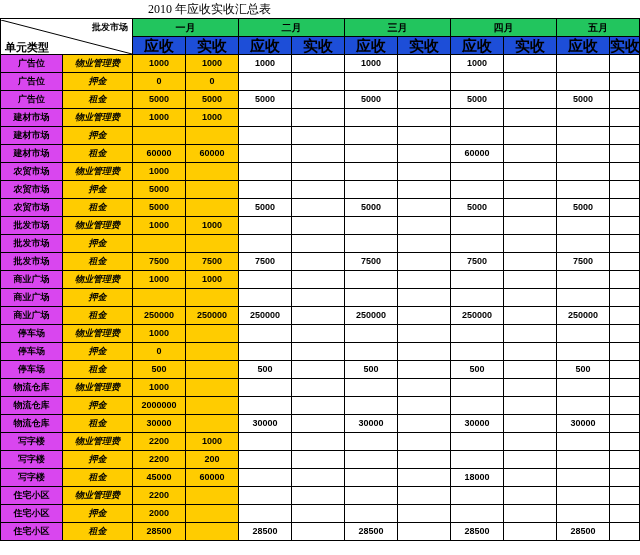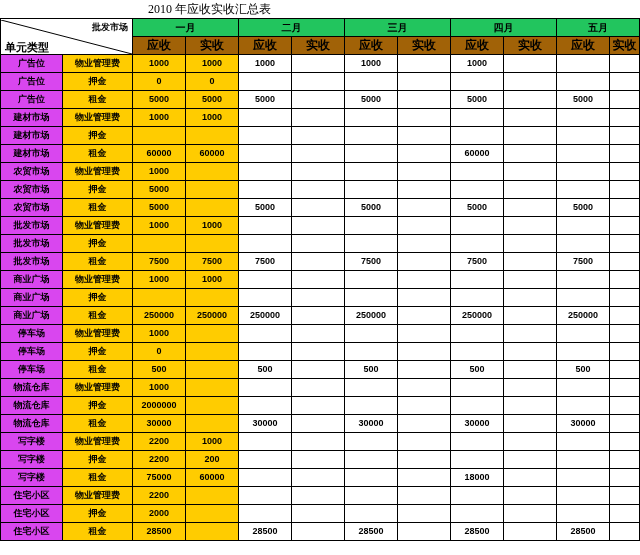--- a/index.html
+++ b/index.html
@@ -50,23 +50,23 @@
     overflow: hidden;
     white-space: nowrap;
   }
   
   .hdr-month {
     background: #22c55e;
     font-weight: bold;
     font-size: 10px;
   }
   .hdr-sub {
-    background: #a16207;
+    background: #1d4ed8;
     font-weight: bold;
-    font-size: 12px;
+    font-size: 15px;
   }
   .hdr-corner {
     background: #ffffff;
     position: relative;
     font-weight: bold;
   }
   .corner-inner {
     position: relative;
     height: 34px;
   }
@@ -92,20 +92,21 @@
     line-height: 14px;
   }
   
   .c-type {
     background: #d946ef;
     font-size: 9px;
   }
   .c-fee {
     background: #ffcc00;
     font-size: 9px;
+    font-style: italic;
   }
   .c-yellow {
     background: #ffcc00;
     font-size: 9px;
   }
   .c-white {
     background: #ffffff;
     font-size: 9px;
   }
   .num {
@@ -485,21 +486,21 @@
           <td class="c-white num"></td>
           <td class="c-white num"></td>
           <td class="c-white num"></td>
           <td class="c-white num"></td>
           <td class="c-white num"></td>
           <td class="c-white num"></td>
         </tr>
         <tr>
           <td class="c-type">写字楼</td>
           <td class="c-fee">租金</td>
-          <td class="c-yellow num">75000</td>
+          <td class="c-yellow num">45000</td>
           <td class="c-yellow num">60000</td>
           <td class="c-white num"></td>
           <td class="c-white num"></td>
           <td class="c-white num"></td>
           <td class="c-white num"></td>
           <td class="c-white num">18000</td>
           <td class="c-white num"></td>
           <td class="c-white num"></td>
           <td class="c-white num"></td>
         </tr>

